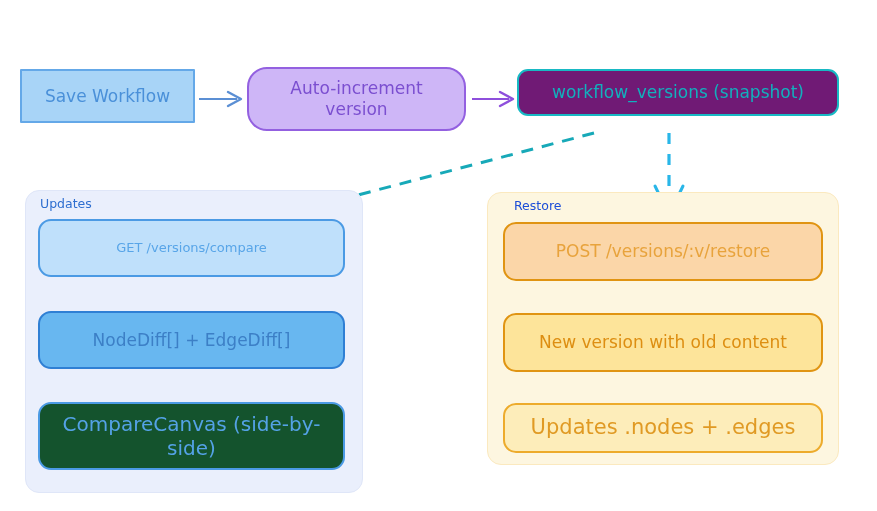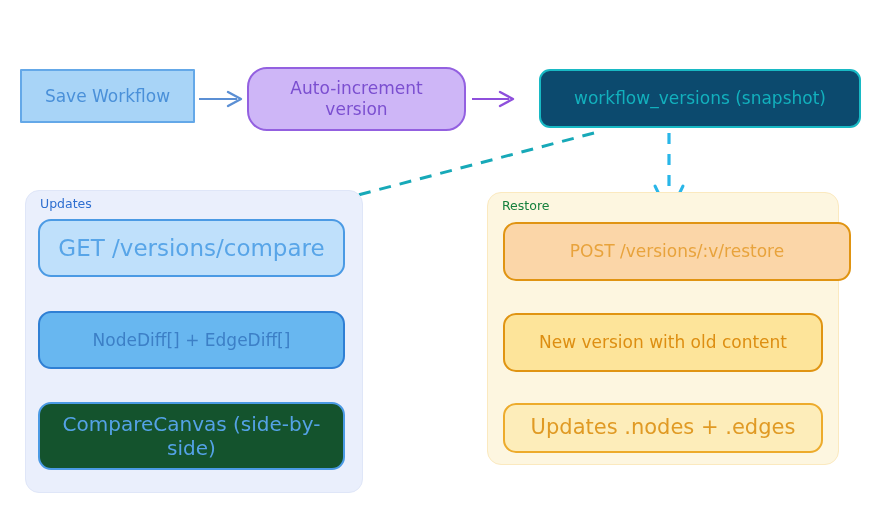--- a/index.html
+++ b/index.html
@@ -60,27 +60,26 @@
   }
   #node-auto-increment {
     left: 247px; top: 67px; width: 219px; height: 64px;
     background: #ceb6f7;
     border-color: #9360e0;
     color: #7b4fd0;
     font-size: 17px;
     border-radius: 20px;
   }
   #node-workflow-versions {
-    left: 517px; top: 69px; width: 322px; height: 59px;
-    background: #0c4a6e;
+    left: 517px; top: 69px; width: 322px; height: 47px;
+    background: #701a75;
     border-color: #18b9c4;
     color: #12b0bd;
     font-size: 17px;
     border-radius: 11px;
-    margin-left: 22px;
   }
 
   
   .cluster {
     position: absolute;
     box-sizing: border-box;
     border-radius: 14px;
     border-style: solid;
     border-width: 1px;
   }
@@ -98,29 +97,29 @@
     background: #eaeffc;
     border-color: #dfe6f8;
   }
   #cluster-compare .cluster-label { color: #2f6fd0; }
 
   #cluster-restore {
     left: 487px; top: 192px; width: 352px; height: 273px;
     background: #fdf6e0;
     border-color: #fbe9bf;
   }
-  #cluster-restore .cluster-label { color: #15803d; }
+  #cluster-restore .cluster-label { color: #1d4ed8; margin-left: 12px; }
 
   
   #node-get-compare {
     left: 38px;  top: 219px; width: 307px; height: 58px;
     background: #bfe0fb;
     border-color: #4b9ae4;
     color: #58a5e8;
-    font-size: 23px;
+    font-size: 13px;
     border-radius: 13px;
   }
   #node-nodediff {
     left: 38px;  top: 311px; width: 307px; height: 58px;
     background: #68b7f0;
     border-color: #2f7fd4;
     color: #3c7fc6;
     font-size: 17px;
     border-radius: 13px;
   }
@@ -128,21 +127,21 @@
     left: 38px;  top: 402px; width: 307px; height: 68px;
     background: #14532d;
     border-color: #4b9ae4;
     color: #54a2e6;
     font-size: 20px;
     border-radius: 13px;
   }
 
   
   #node-post-restore {
-    left: 503px; top: 222px; width: 348px; height: 59px;
+    left: 503px; top: 222px; width: 320px; height: 59px;
     background: #fbd6a8;
     border-color: #e09412;
     color: #e8a33c;
     font-size: 17px;
     border-radius: 13px;
   }
   #node-new-version {
     left: 503px; top: 313px; width: 320px; height: 59px;
     background: #fde49a;
     border-color: #e09412;

